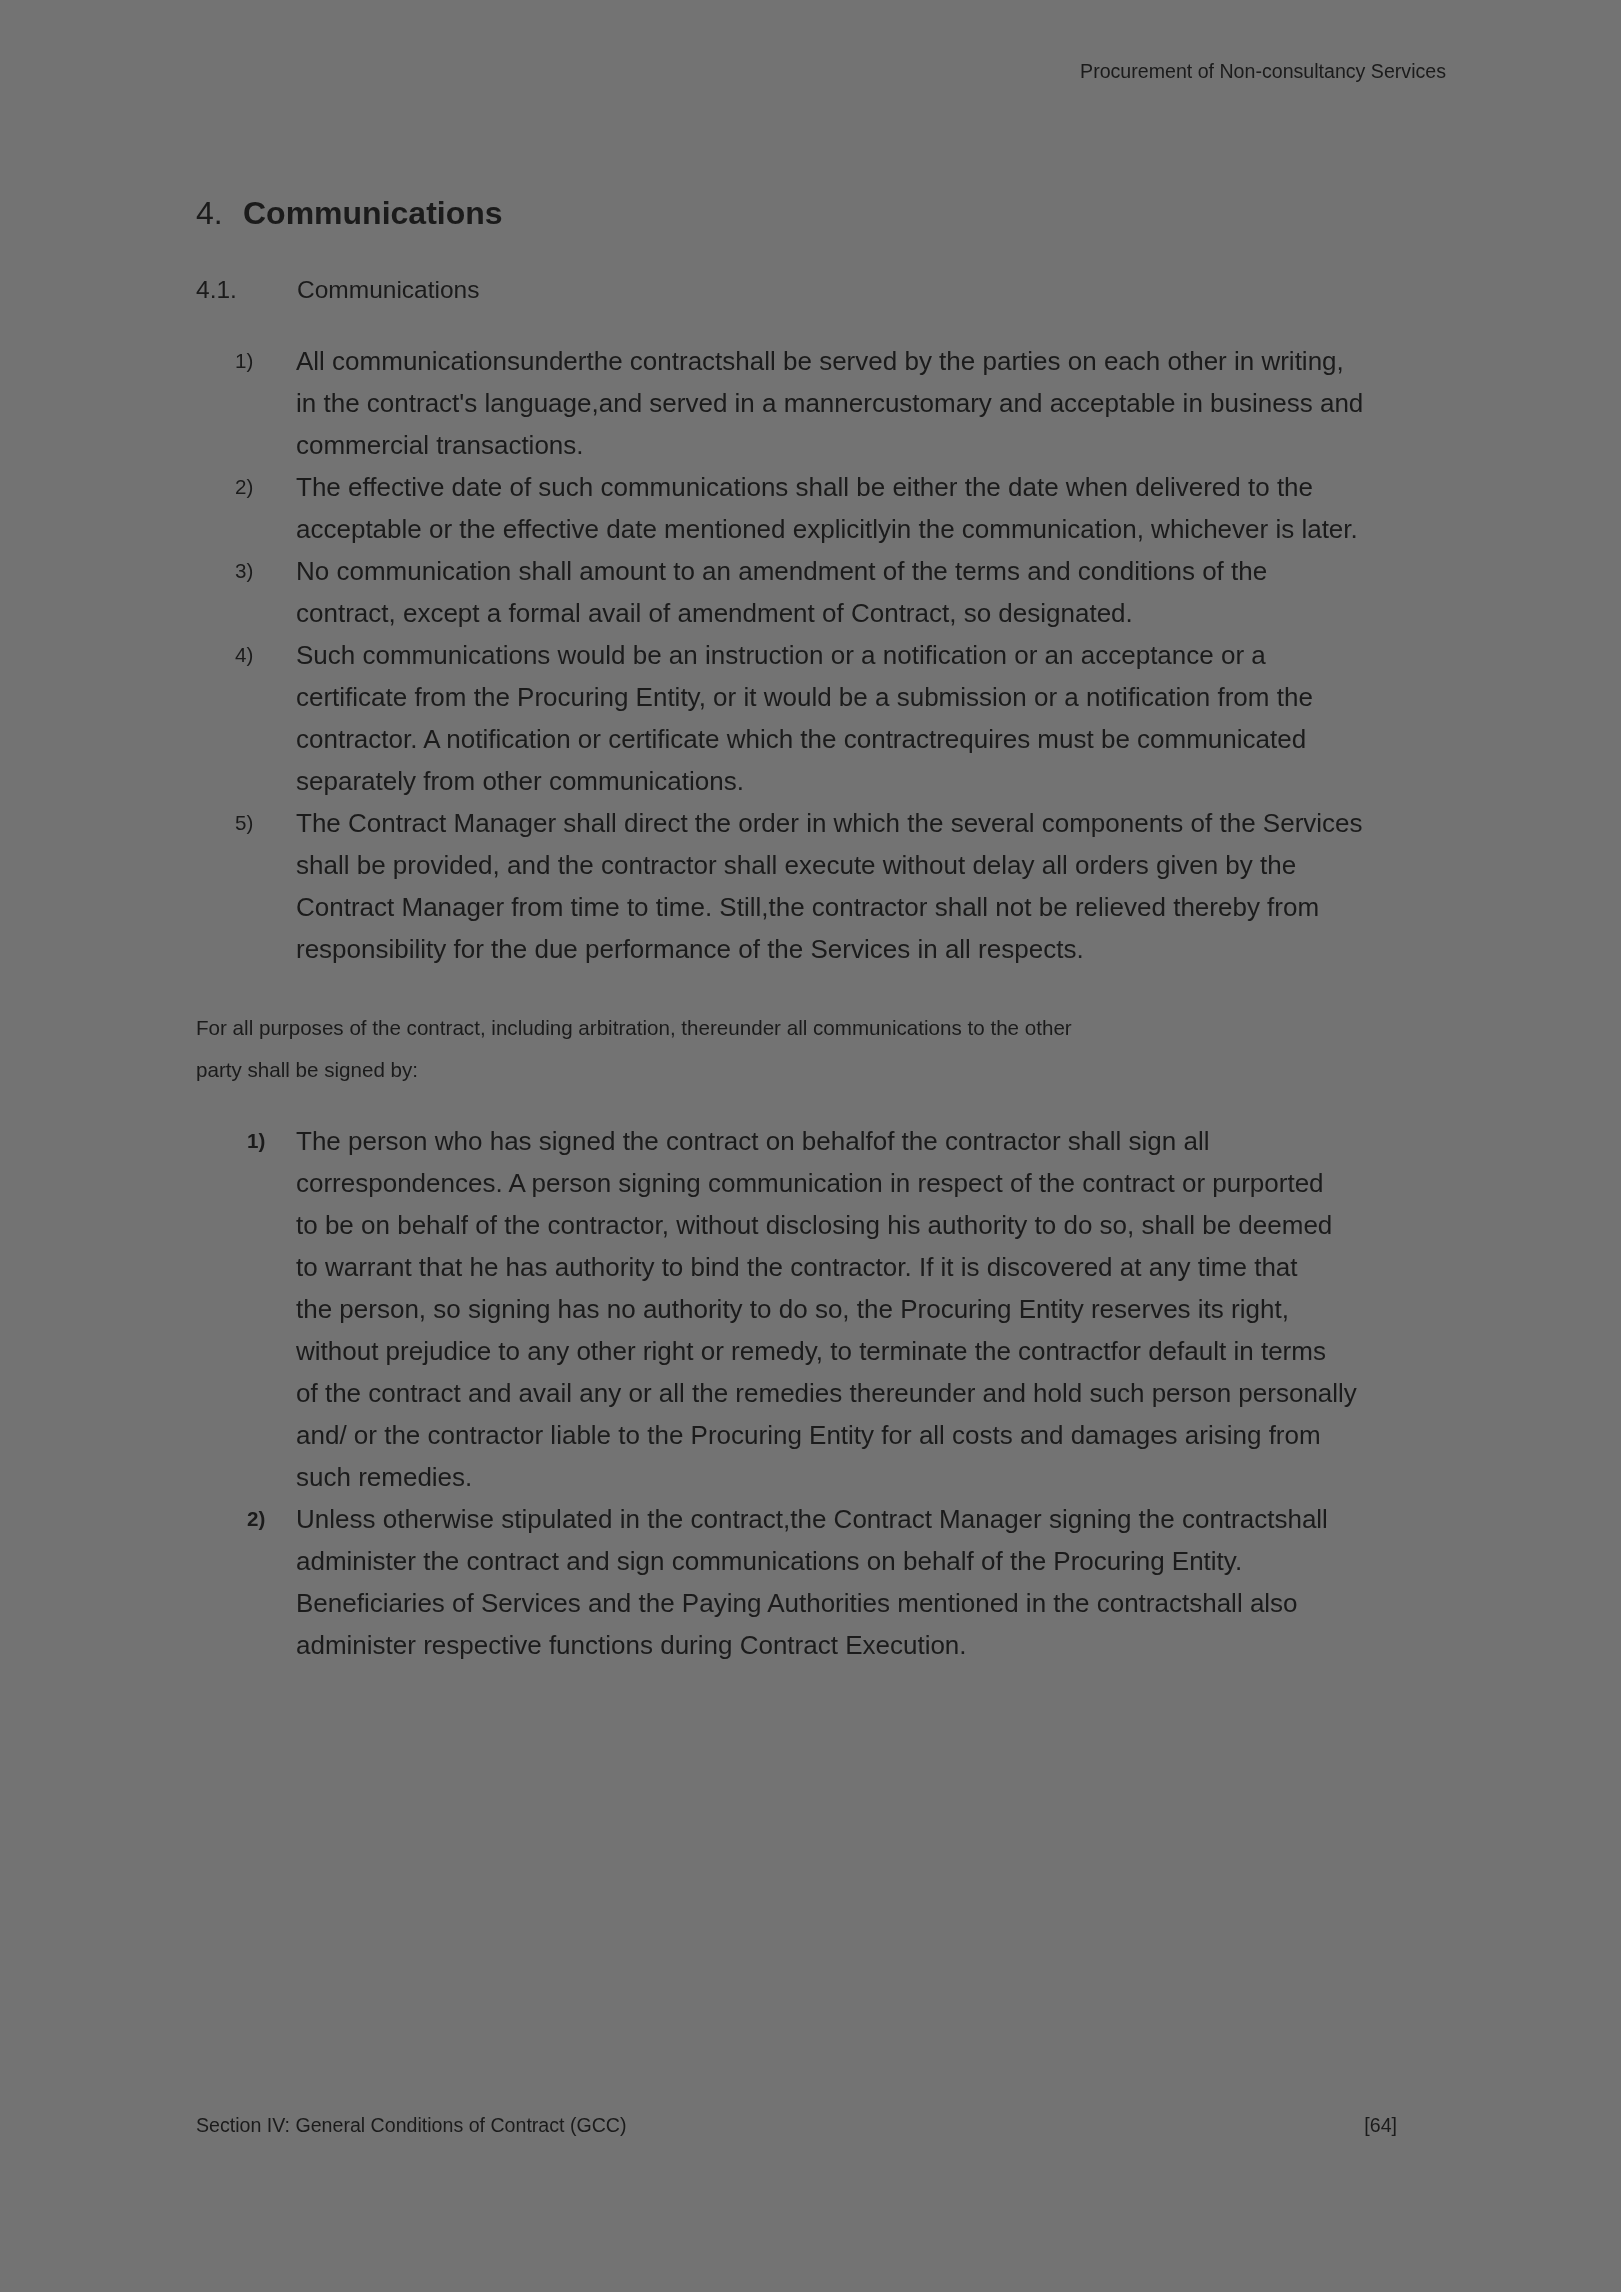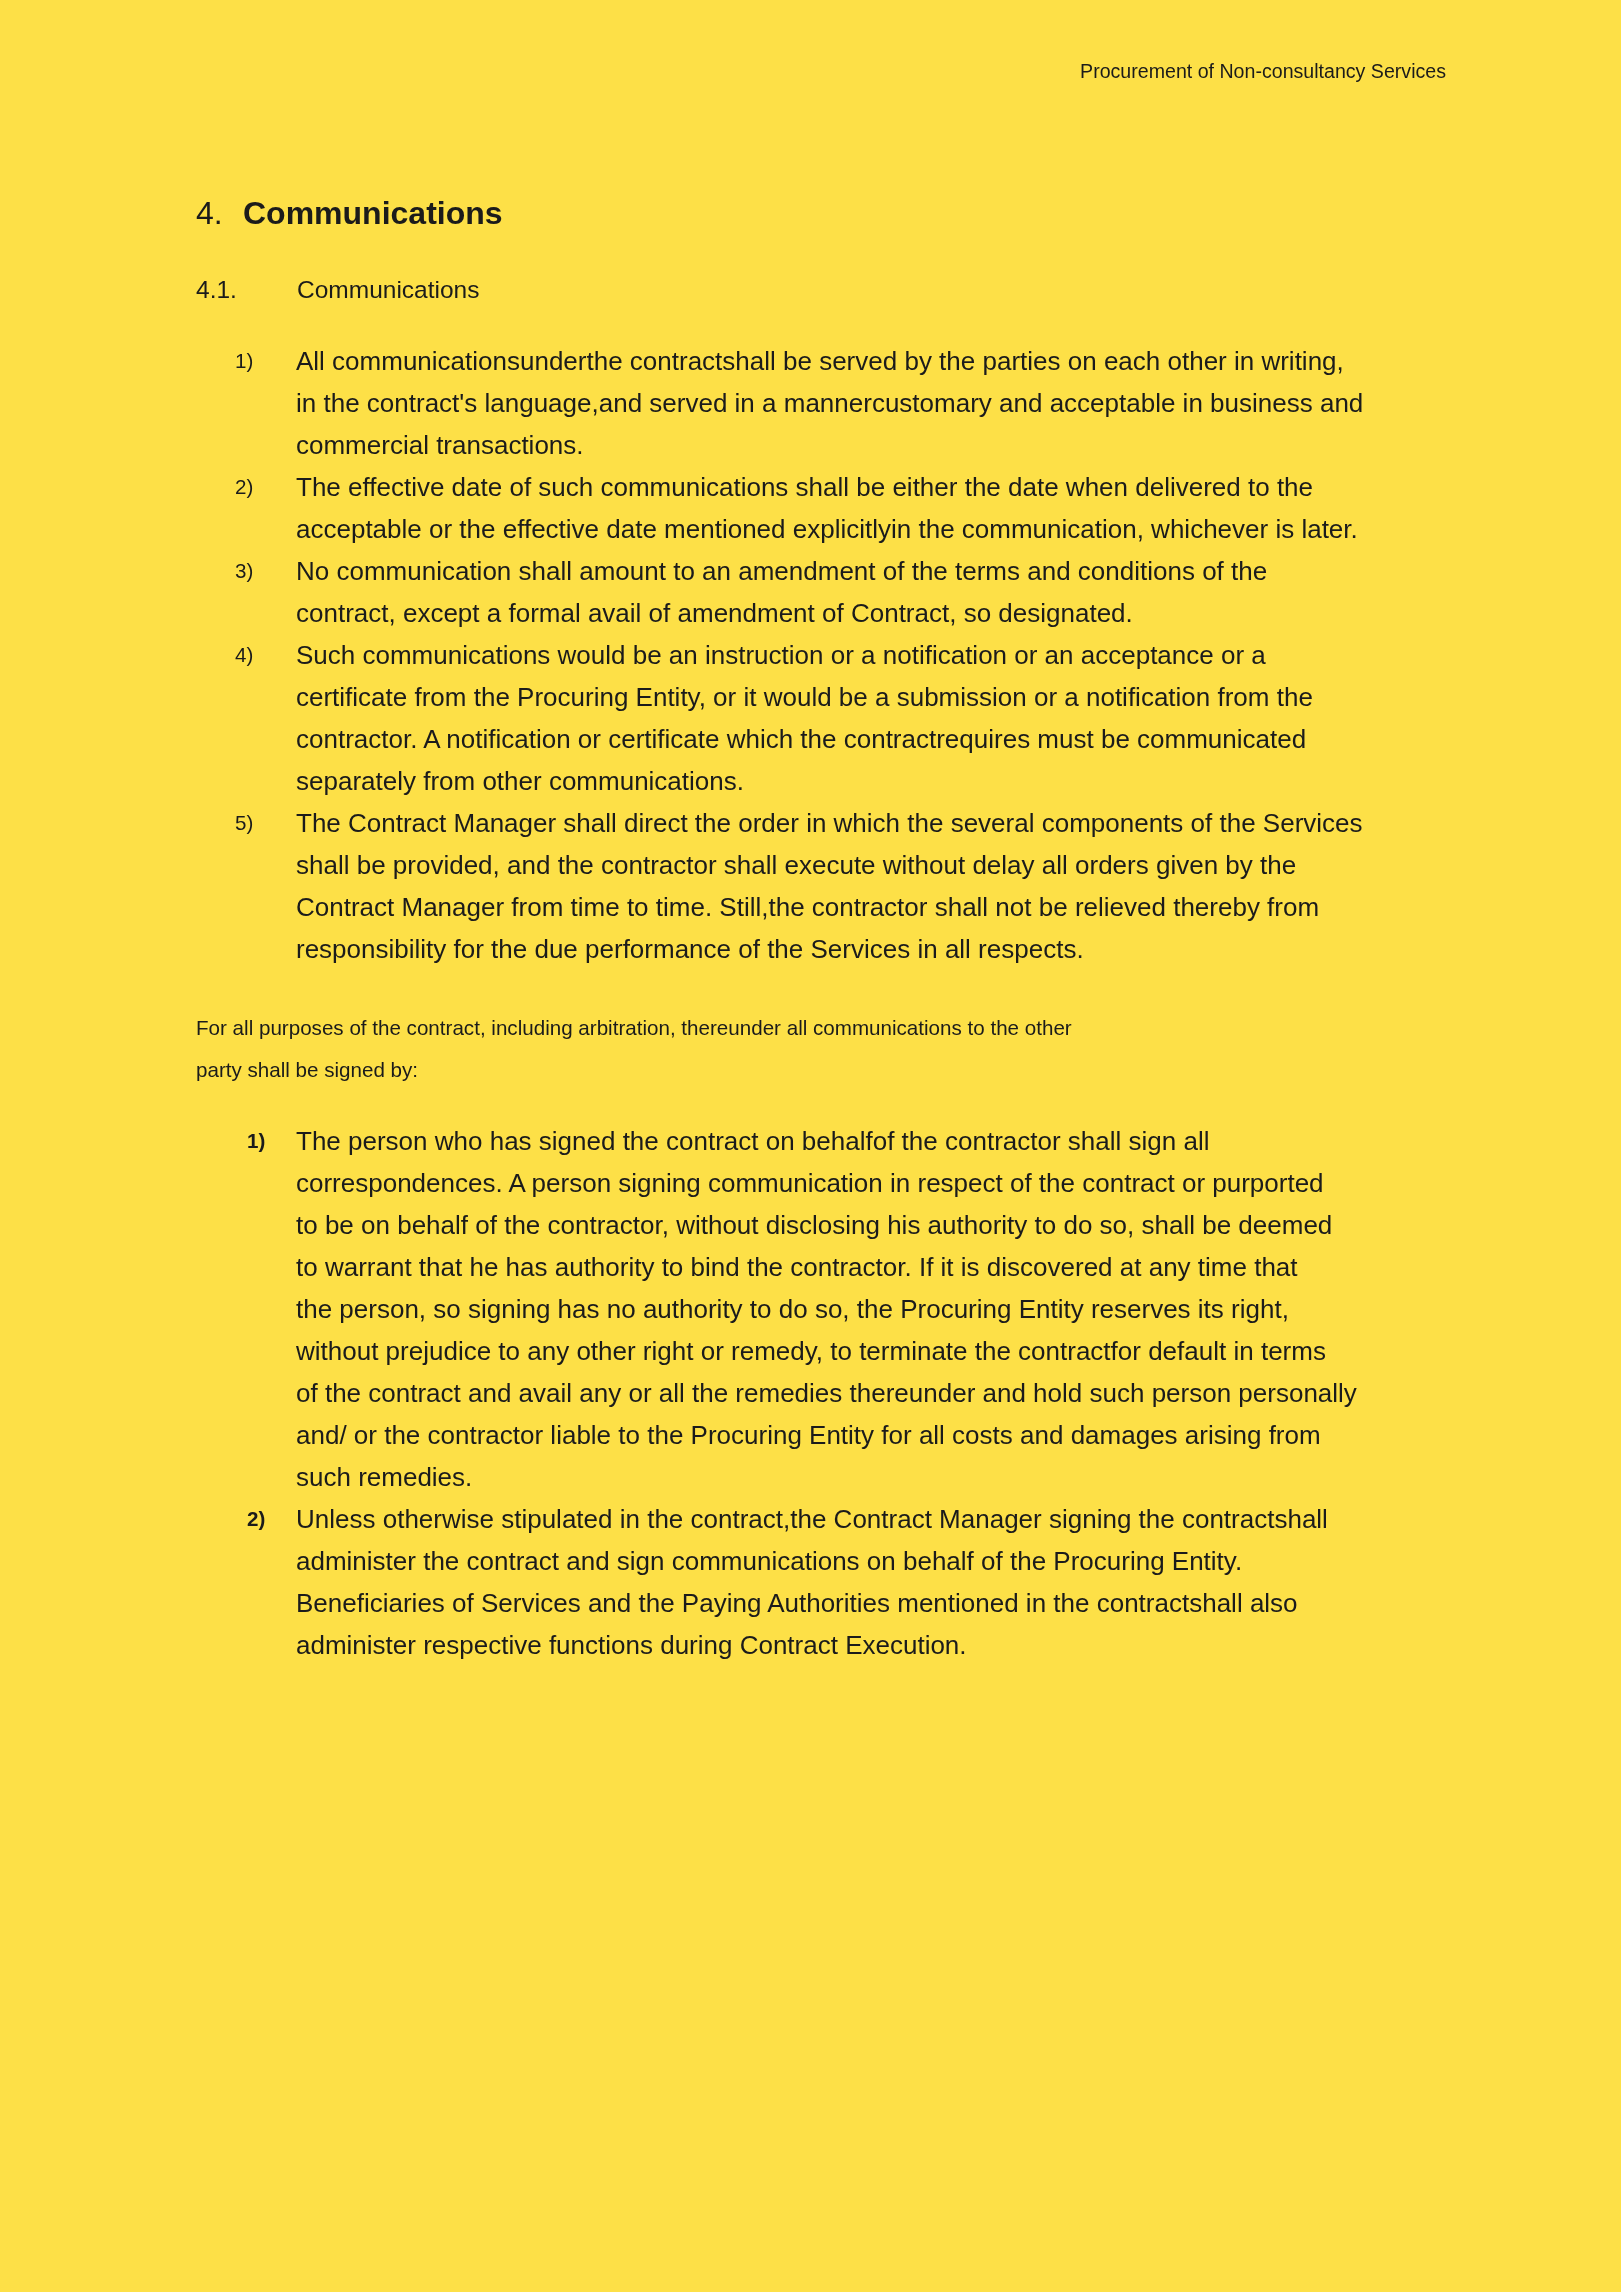--- a/index.html
+++ b/index.html
@@ -1,20 +1,20 @@
 <!DOCTYPE html>
 <html><head>
 <meta charset="utf-8">
 <style>
   html, body { margin: 0; padding: 0; background: #ffffff; }
   .page {
     position: relative;
     width: 1621px;
     height: 2293px;
-    background: #fde047;
+    background: #737373;
     font-family: "Liberation Sans", sans-serif;
     color: #1b1b1b;
     overflow: hidden;
   }
   .page-header {
     position: absolute;
     top: 59px;
     left: 0;
     right: 175px;
     text-align: right;
@@ -153,15 +153,19 @@
         <span class="li-num">2)</span>
         <span class="li-text">Unless otherwise stipulated in the contract,the Contract Manager signing the contractshall
 administer the contract and sign communications on behalf of the Procuring Entity.
 Beneficiaries of Services and the Paying Authorities mentioned in the contractshall also
 administer respective functions during Contract Execution.</span>
       </div>
     </div>
 
   </div>
 
+  <div class="page-footer">
+    <span>Section IV: General Conditions of Contract (GCC)</span>
+    <span>[64]</span>
+  </div>
 
 </div>
 
 
 </body></html>

